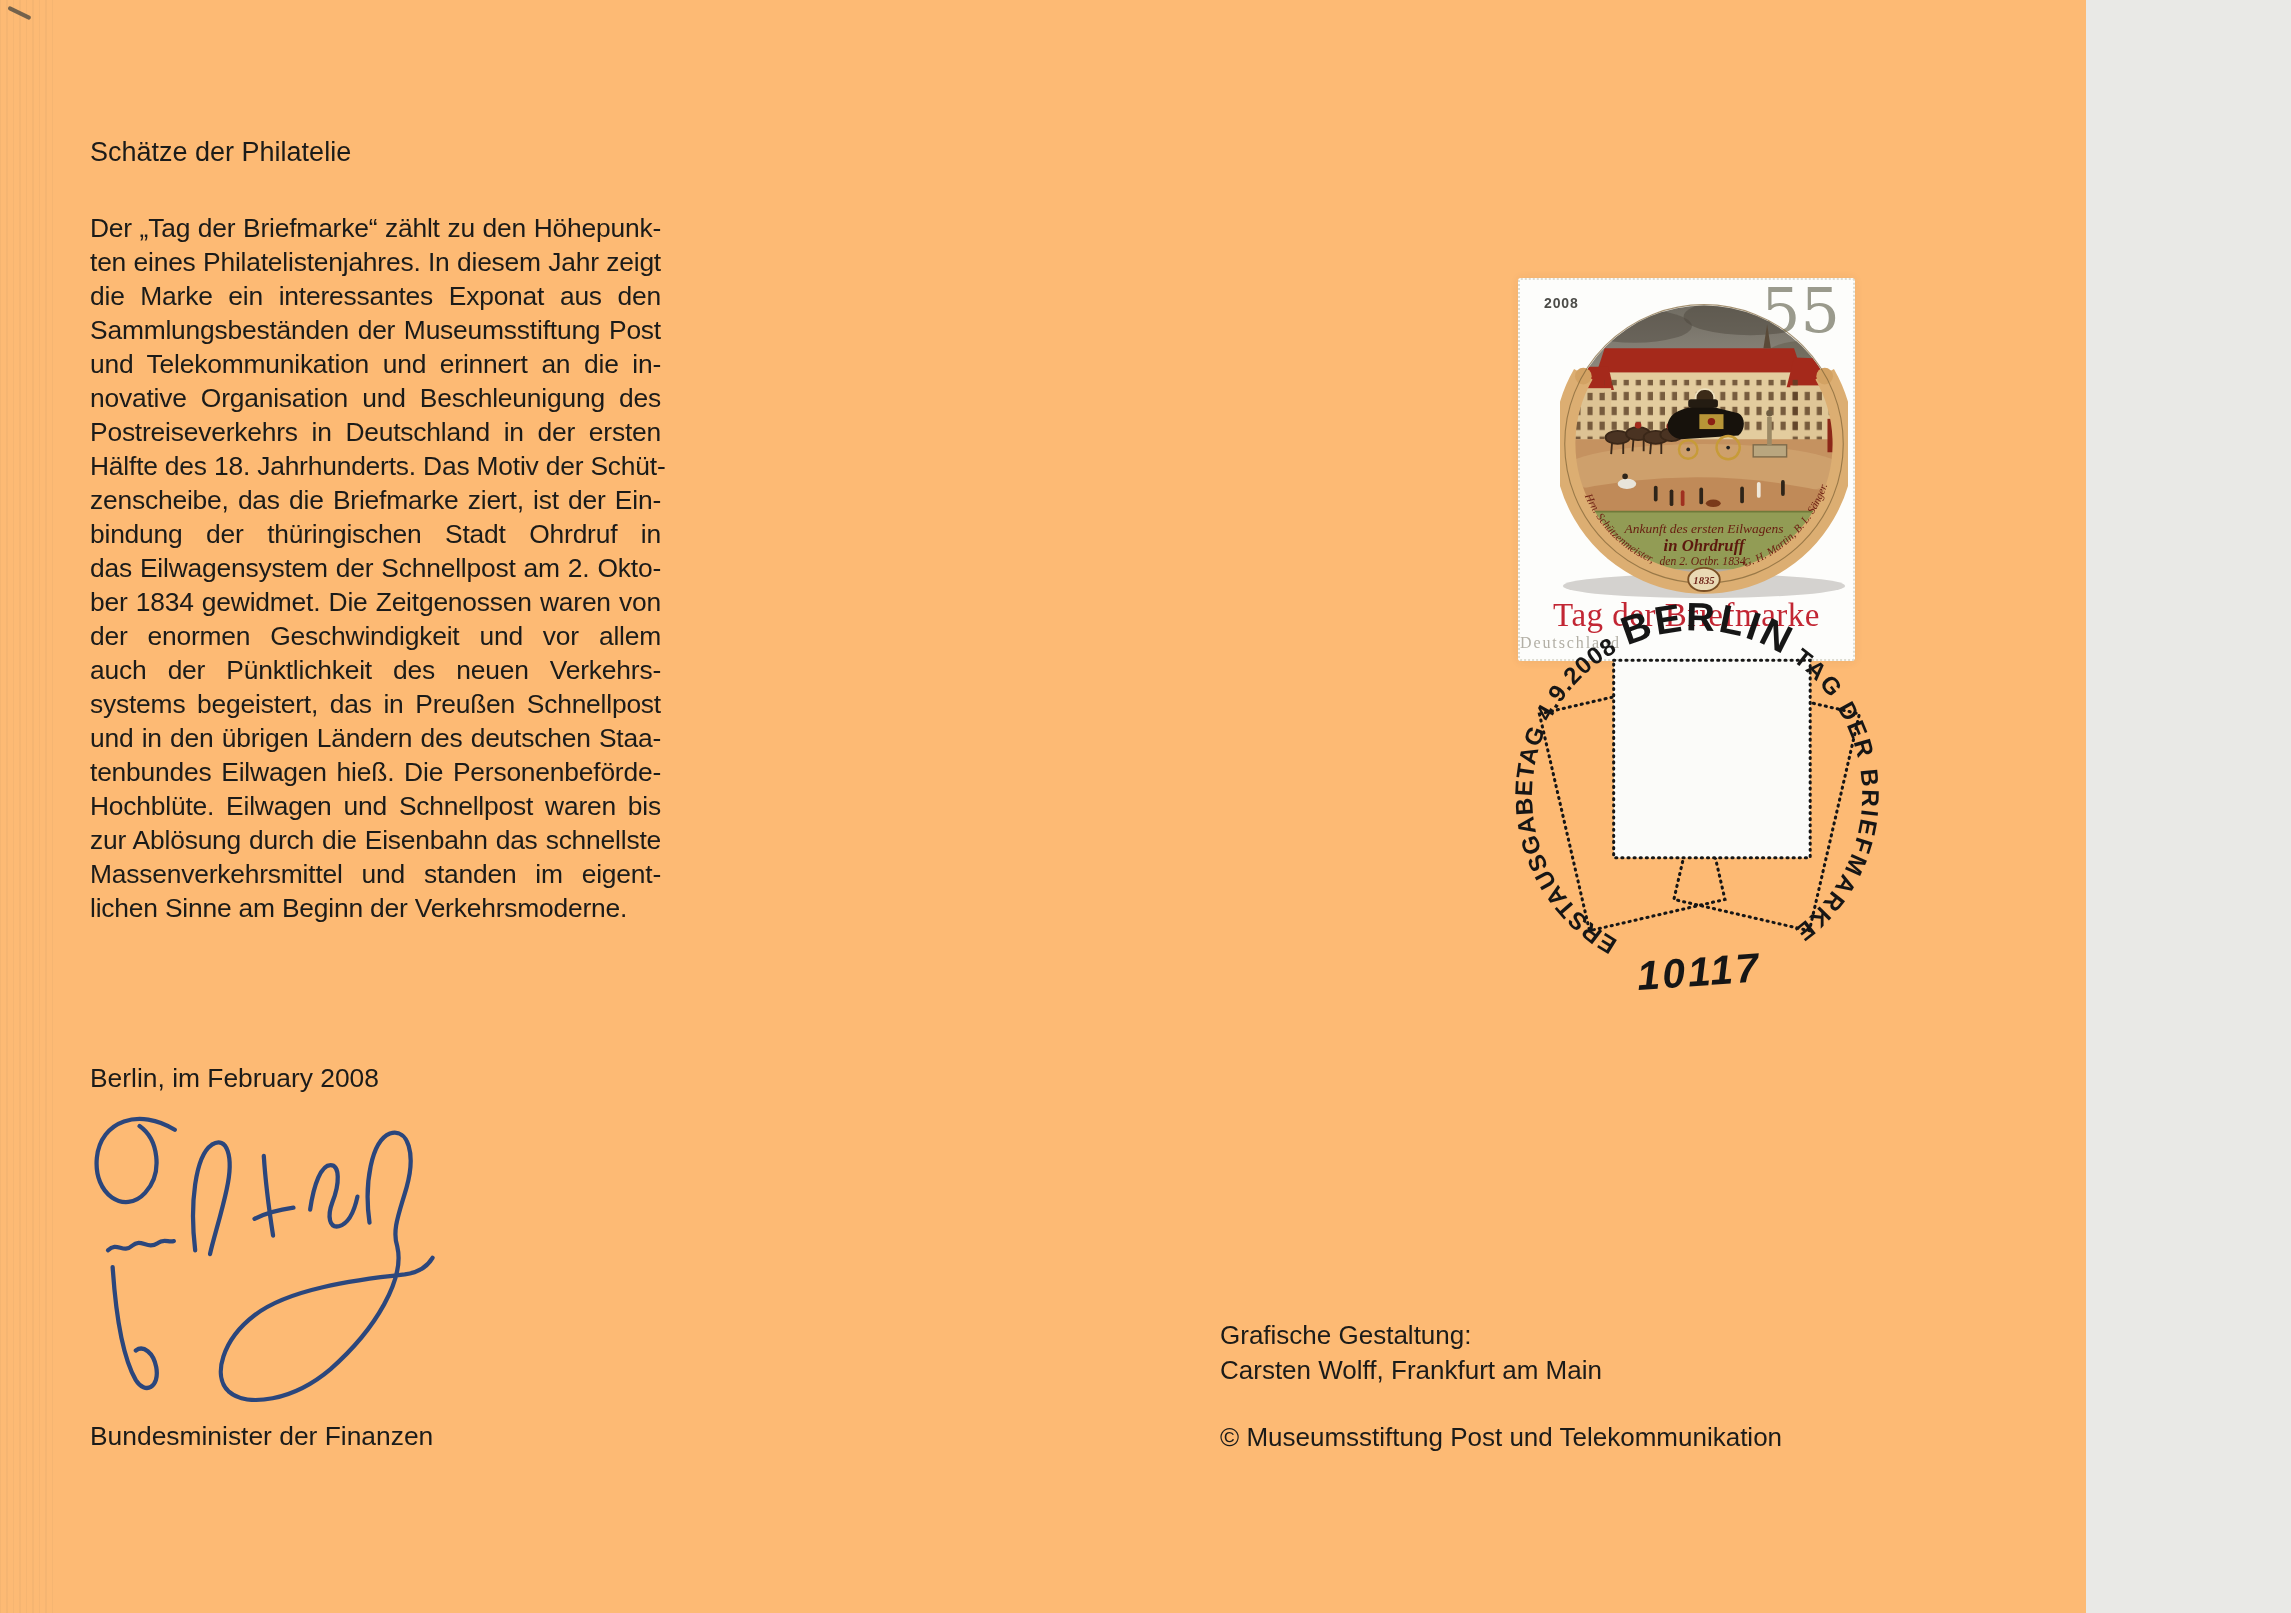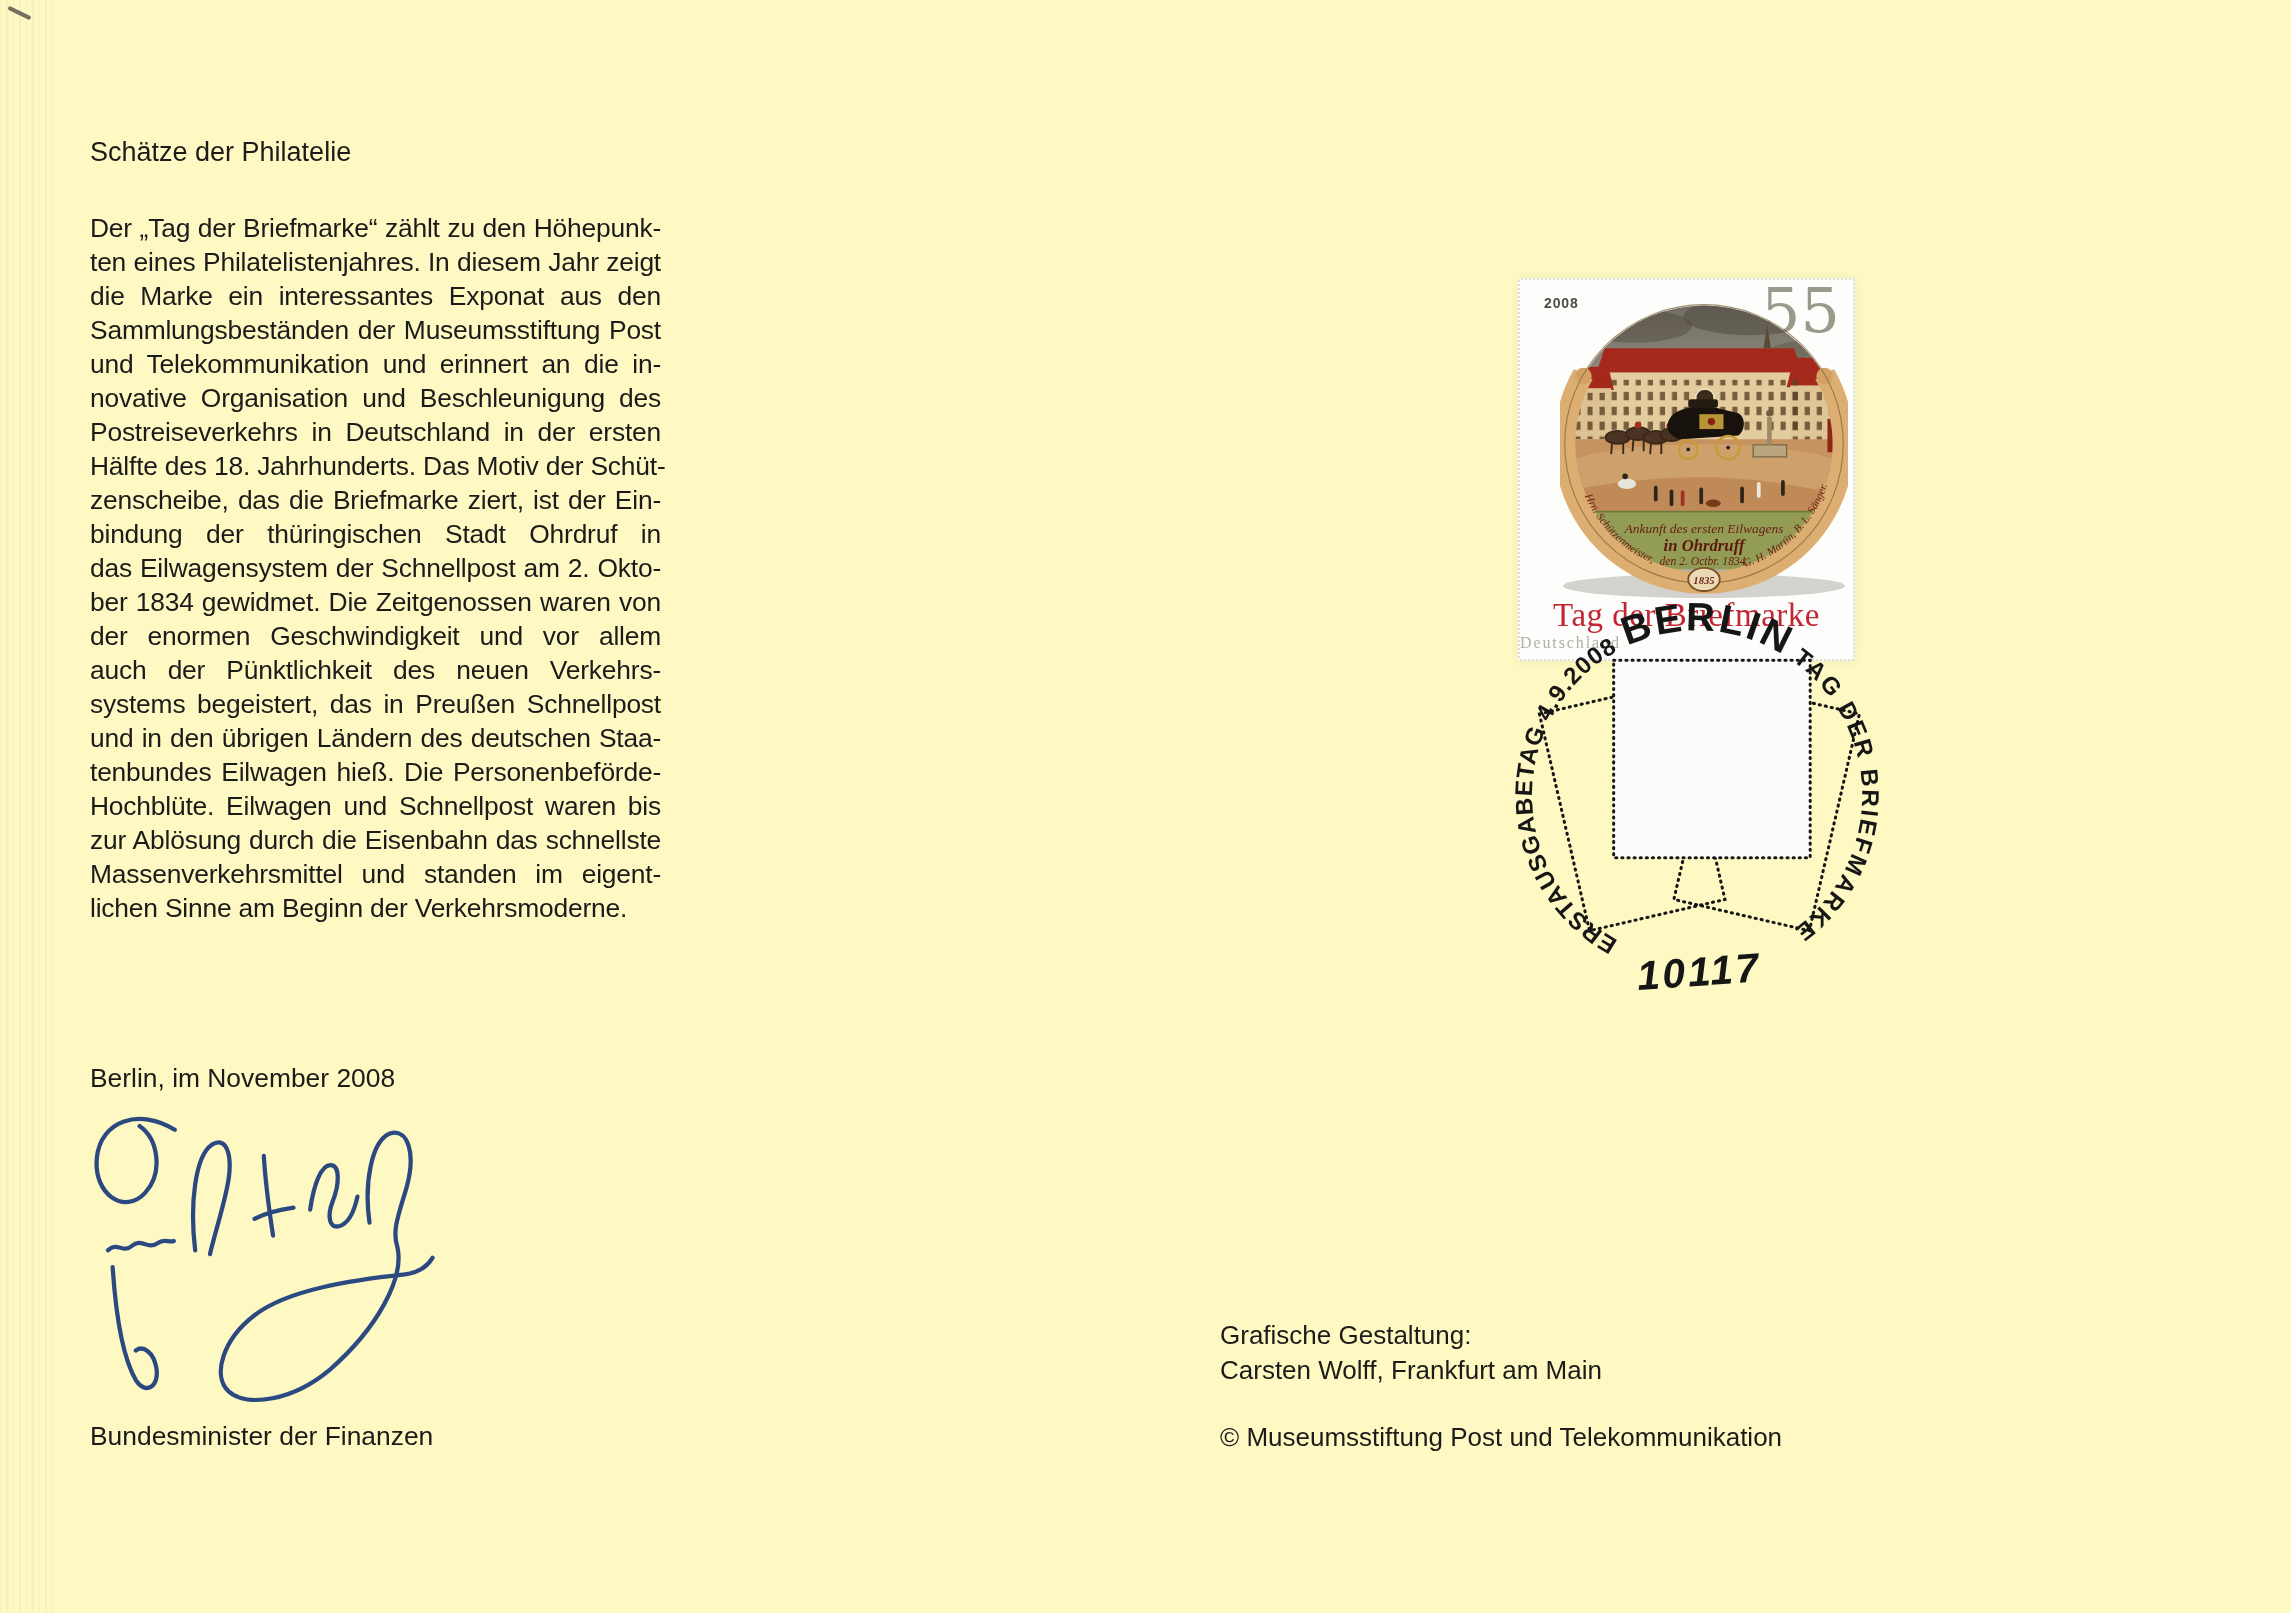--- a/index.html
+++ b/index.html
@@ -1,18 +1,18 @@
 <!DOCTYPE html>
 <html style="font-size:15px"><head>
 <meta charset="utf-8">
 <style>
   html,body { margin:0; padding:0; background:#e9e9e6; }
   #sheet {
-    position:relative; width:2291px; height:1614px;
-    background:#fef9c3; overflow:hidden;
+    position:relative; width:2086px; height:1614px;
+    background:#fdba74; overflow:hidden;
     font-family:"Liberation Sans", sans-serif; color:#1b1b19;
   }
   
   .left-edge {
     position:absolute; left:0; top:0; width:54px; height:100%;
     background:repeating-linear-gradient(90deg, rgba(70,70,64,0.045) 0 1.4px, rgba(255,255,255,0) 1.4px 6.5px);
   }
   .corner-mark {
     position:absolute; left:6.5px; top:11px; width:25px; height:3.7px;
     background:#44443f; opacity:.75; transform:rotate(26deg); border-radius:1.9px;
@@ -90,21 +90,21 @@
     <div class="bl">auch der Pünktlichkeit des neuen Verkehrs-</div>
     <div class="bl">systems begeistert, das in Preußen Schnellpost</div>
     <div class="bl">und in den übrigen Ländern des deutschen Staa-</div>
     <div class="bl">tenbundes Eilwagen hieß. Die Personenbeförde-</div>
     <div class="bl">Hochblüte. Eilwagen und Schnellpost waren bis</div>
     <div class="bl">zur Ablösung durch die Eisenbahn das schnellste</div>
     <div class="bl">Massenverkehrsmittel und standen im eigent-</div>
     <div class="bl bl-last">lichen Sinne am Beginn der Verkehrsmoderne.</div>
   </div>
 
-  <div class="dateline">Berlin, im November 2008</div>
+  <div class="dateline">Berlin, im February 2008</div>
 
   <svg class="signature-svg" width="371" height="306" viewBox="0 0 400 330">
     <g fill="none" stroke="#20407d" stroke-width="4.6" stroke-linecap="round" stroke-linejoin="round" opacity="0.95">
       <path d="M 100 30 C 62 6, 20 20, 16 60 C 12 100, 46 122, 68 98 C 88 76, 82 40, 62 26"></path>
       <path d="M 28 160 C 38 150, 44 164, 54 155 C 64 146, 70 160, 82 152 C 88 147, 94 152, 99 150"></path>
       <path d="M 33 178 C 36 224, 42 272, 58 300 C 68 316, 84 308, 80 286 C 77 270, 66 262, 58 268"></path>
       <path d="M 122 160 C 116 110, 122 58, 140 46 C 156 36, 164 58, 156 94 C 150 122, 142 146, 138 164"></path>
       <path d="M 196 58 C 198 90, 202 118, 206 144"></path>
       <path d="M 186 126 C 200 119, 214 116, 228 114"></path>
       <path d="M 246 116 C 250 88, 258 68, 268 68 C 278 68, 278 88, 270 108 C 264 124, 267 136, 277 134 C 288 131, 294 116, 297 102"></path>

